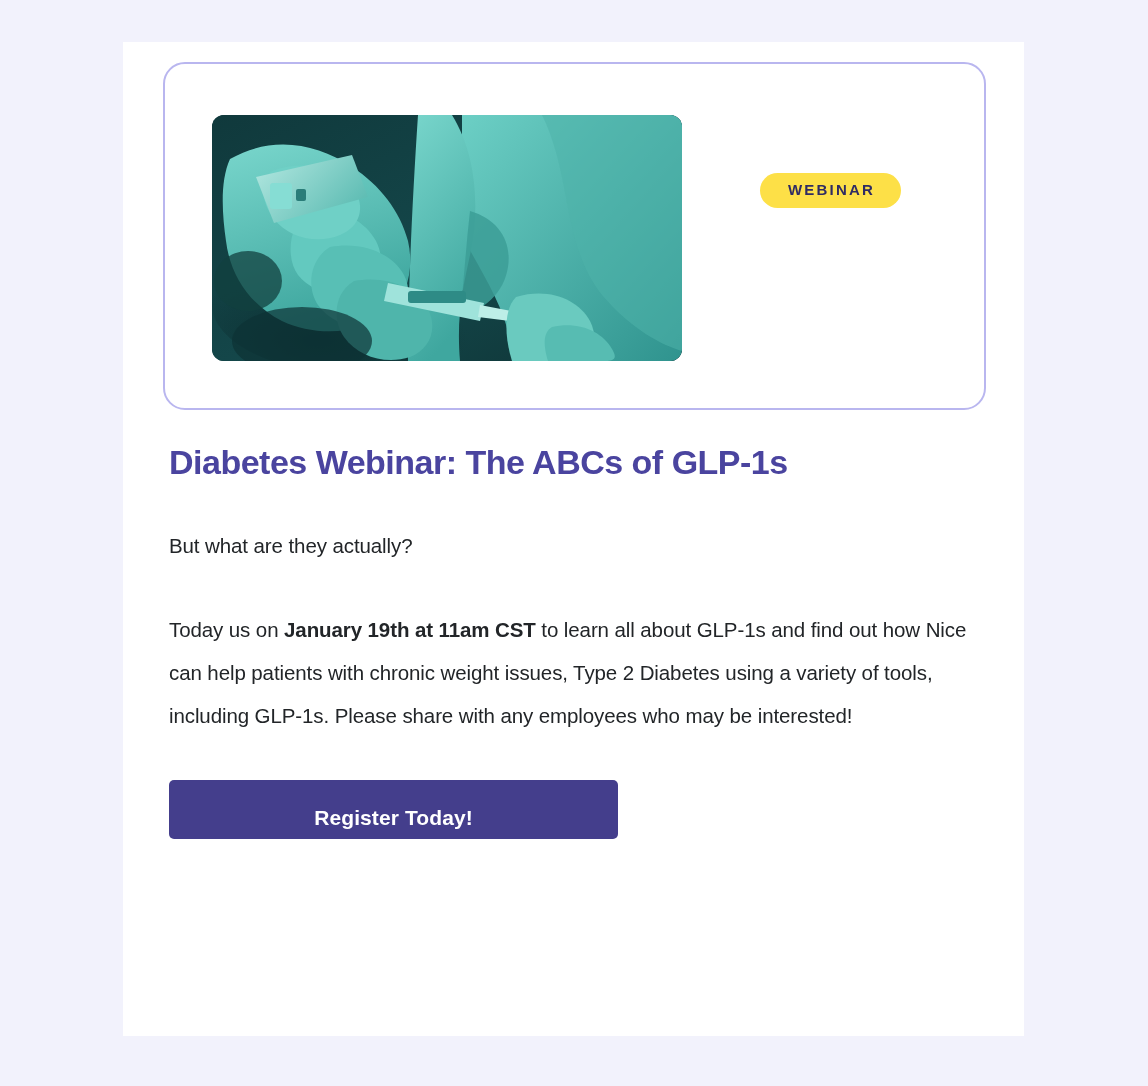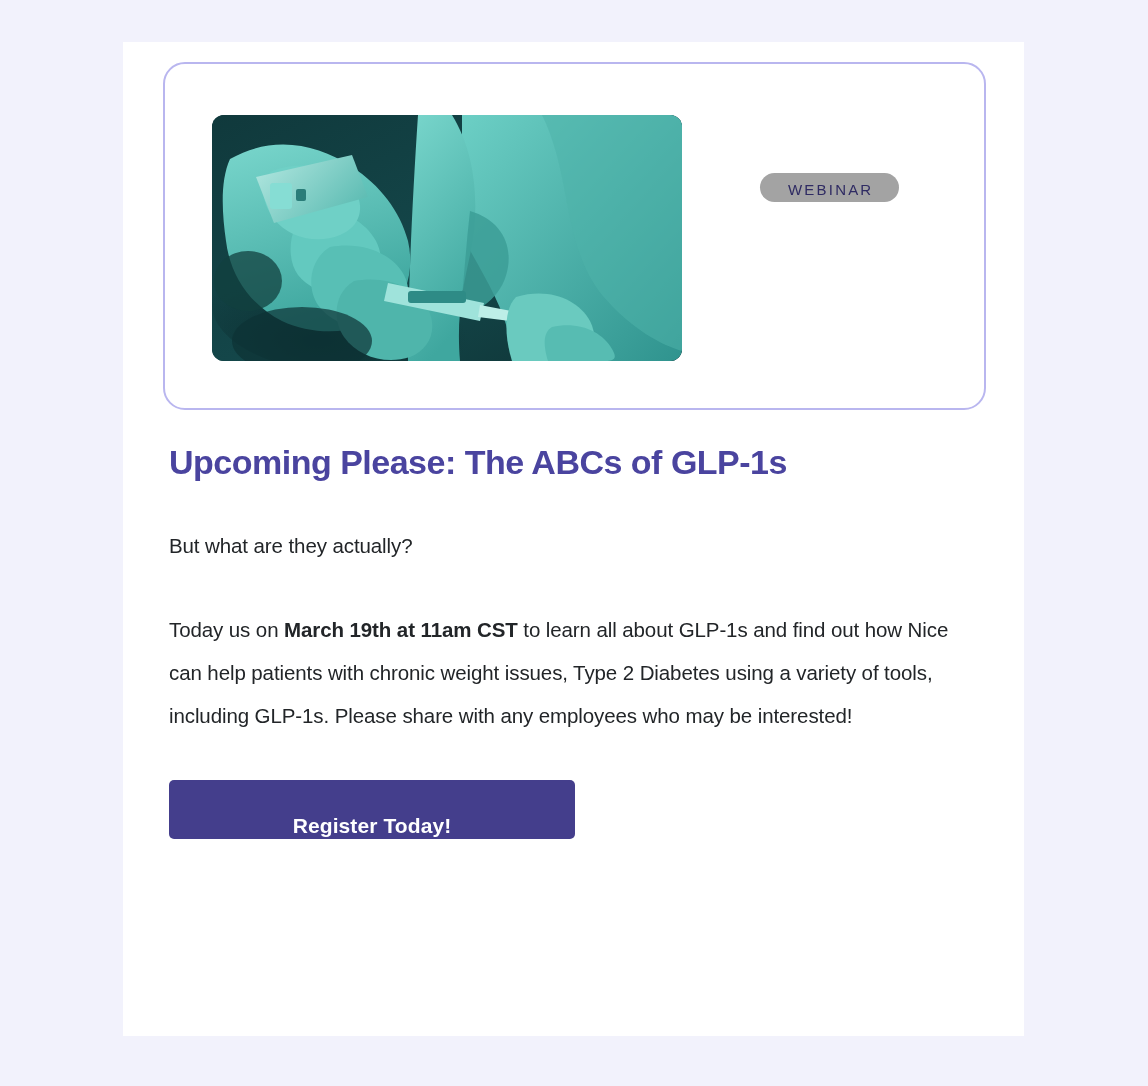--- a/index.html
+++ b/index.html
@@ -69,26 +69,26 @@
   
   .banner-text {
     position: absolute;
     left: 595px;     
     top: 109px;      
     width: 210px;
   }
 
   .webinar-badge {
     display: inline-block;
-    background: #a3a3a3;
+    background: #fde047;
     color: #2f2b63;
     font-size: 15px;
-    font-weight: normal;
+    font-weight: bold;
     letter-spacing: 2.2px;
-    padding: 9px 26px 5px 28px;
+    padding: 9px 26px 11px 28px;
     border-radius: 999px;
     line-height: 1;
   }
 
   .banner-title {
     margin-top: 22px;
     color: #4a449f;
     font-size: 33px;
     font-weight: bold;
     line-height: 1.30;
@@ -124,31 +124,31 @@
   .para.spaced { margin-top: 41px; }
 
   .para b { font-weight: bold; }
 
   
   .cta-wrap {
     margin-top: 43px;
   }
   .cta-button {
     display: block;
-    width: 406px;
+    width: 449px;
     height: 59px;
     line-height: 59px;
     text-align: center;
     background: #443e8c;
     color: #ffffff;
     font-size: 21px;
     font-weight: bold;
     border: none;
     border-radius: 5px;
-    padding: 16px;
+    padding: 8px;
     font-family: "Liberation Sans", sans-serif;
     cursor: pointer;
     letter-spacing: 0.1px;
   }
 </style>
 </head>
 <body>
 
 <div class="page">
 
@@ -217,26 +217,26 @@
 
         <div class="banner-text">
           <div class="webinar-badge">WEBINAR</div>
         </div>
 
       </div>
     </div>
 
     <div class="content">
 
-      <h1 class="headline">Upcoming Please: The ABCs of GLP-1s</h1>
+      <h1 class="headline">Diabetes Webinar: The ABCs of GLP-1s</h1>
 
 
       <p class="para spaced">But what are they actually?</p>
 
-      <p class="para spaced"><span>Today us on </span><b>March 19th at 11am CST</b><span> to learn all about GLP-1s and find out how Nice can help patients with chronic weight issues, Type 2 Diabetes using a variety of tools, including GLP-1s. Please share with any employees who may be interested!</span></p>
+      <p class="para spaced"><span>Today us on </span><b>January 19th at 11am CST</b><span> to learn all about GLP-1s and find out how Nice can help patients with chronic weight issues, Type 2 Diabetes using a variety of tools, including GLP-1s. Please share with any employees who may be interested!</span></p>
 
       <div class="cta-wrap">
         <button class="cta-button">Register Today!</button>
       </div>
 
     </div>
 
   </div>
 </div>
 

